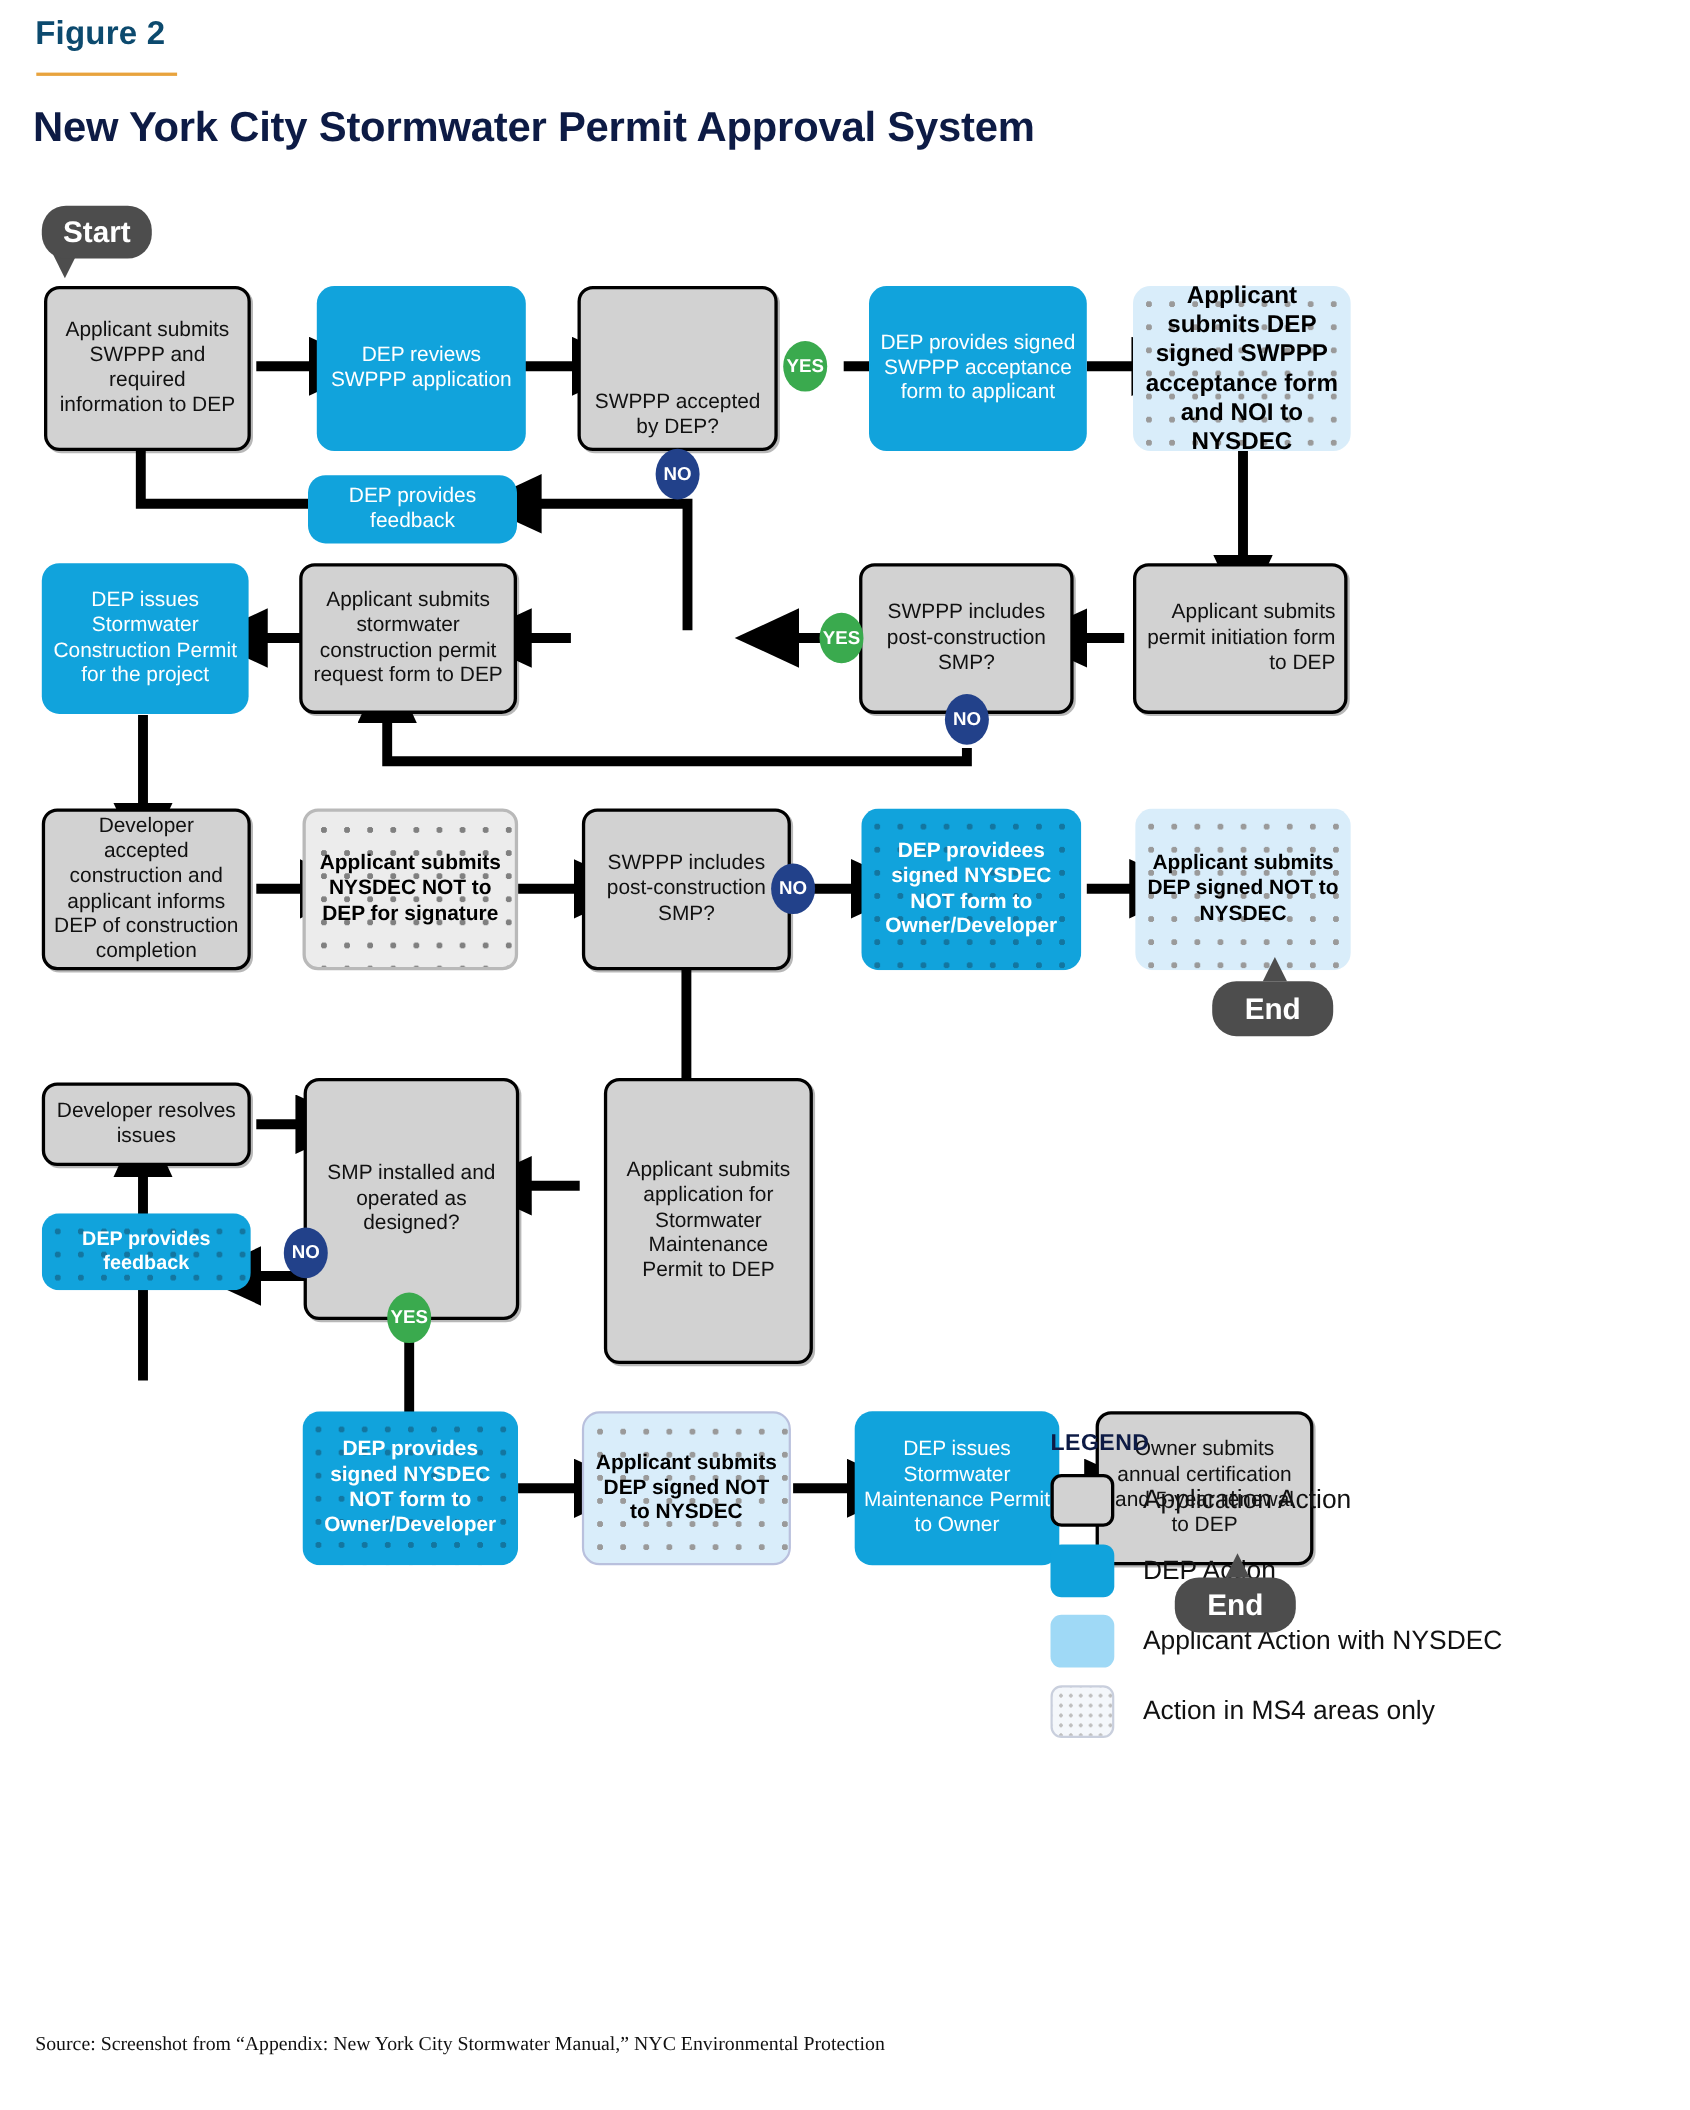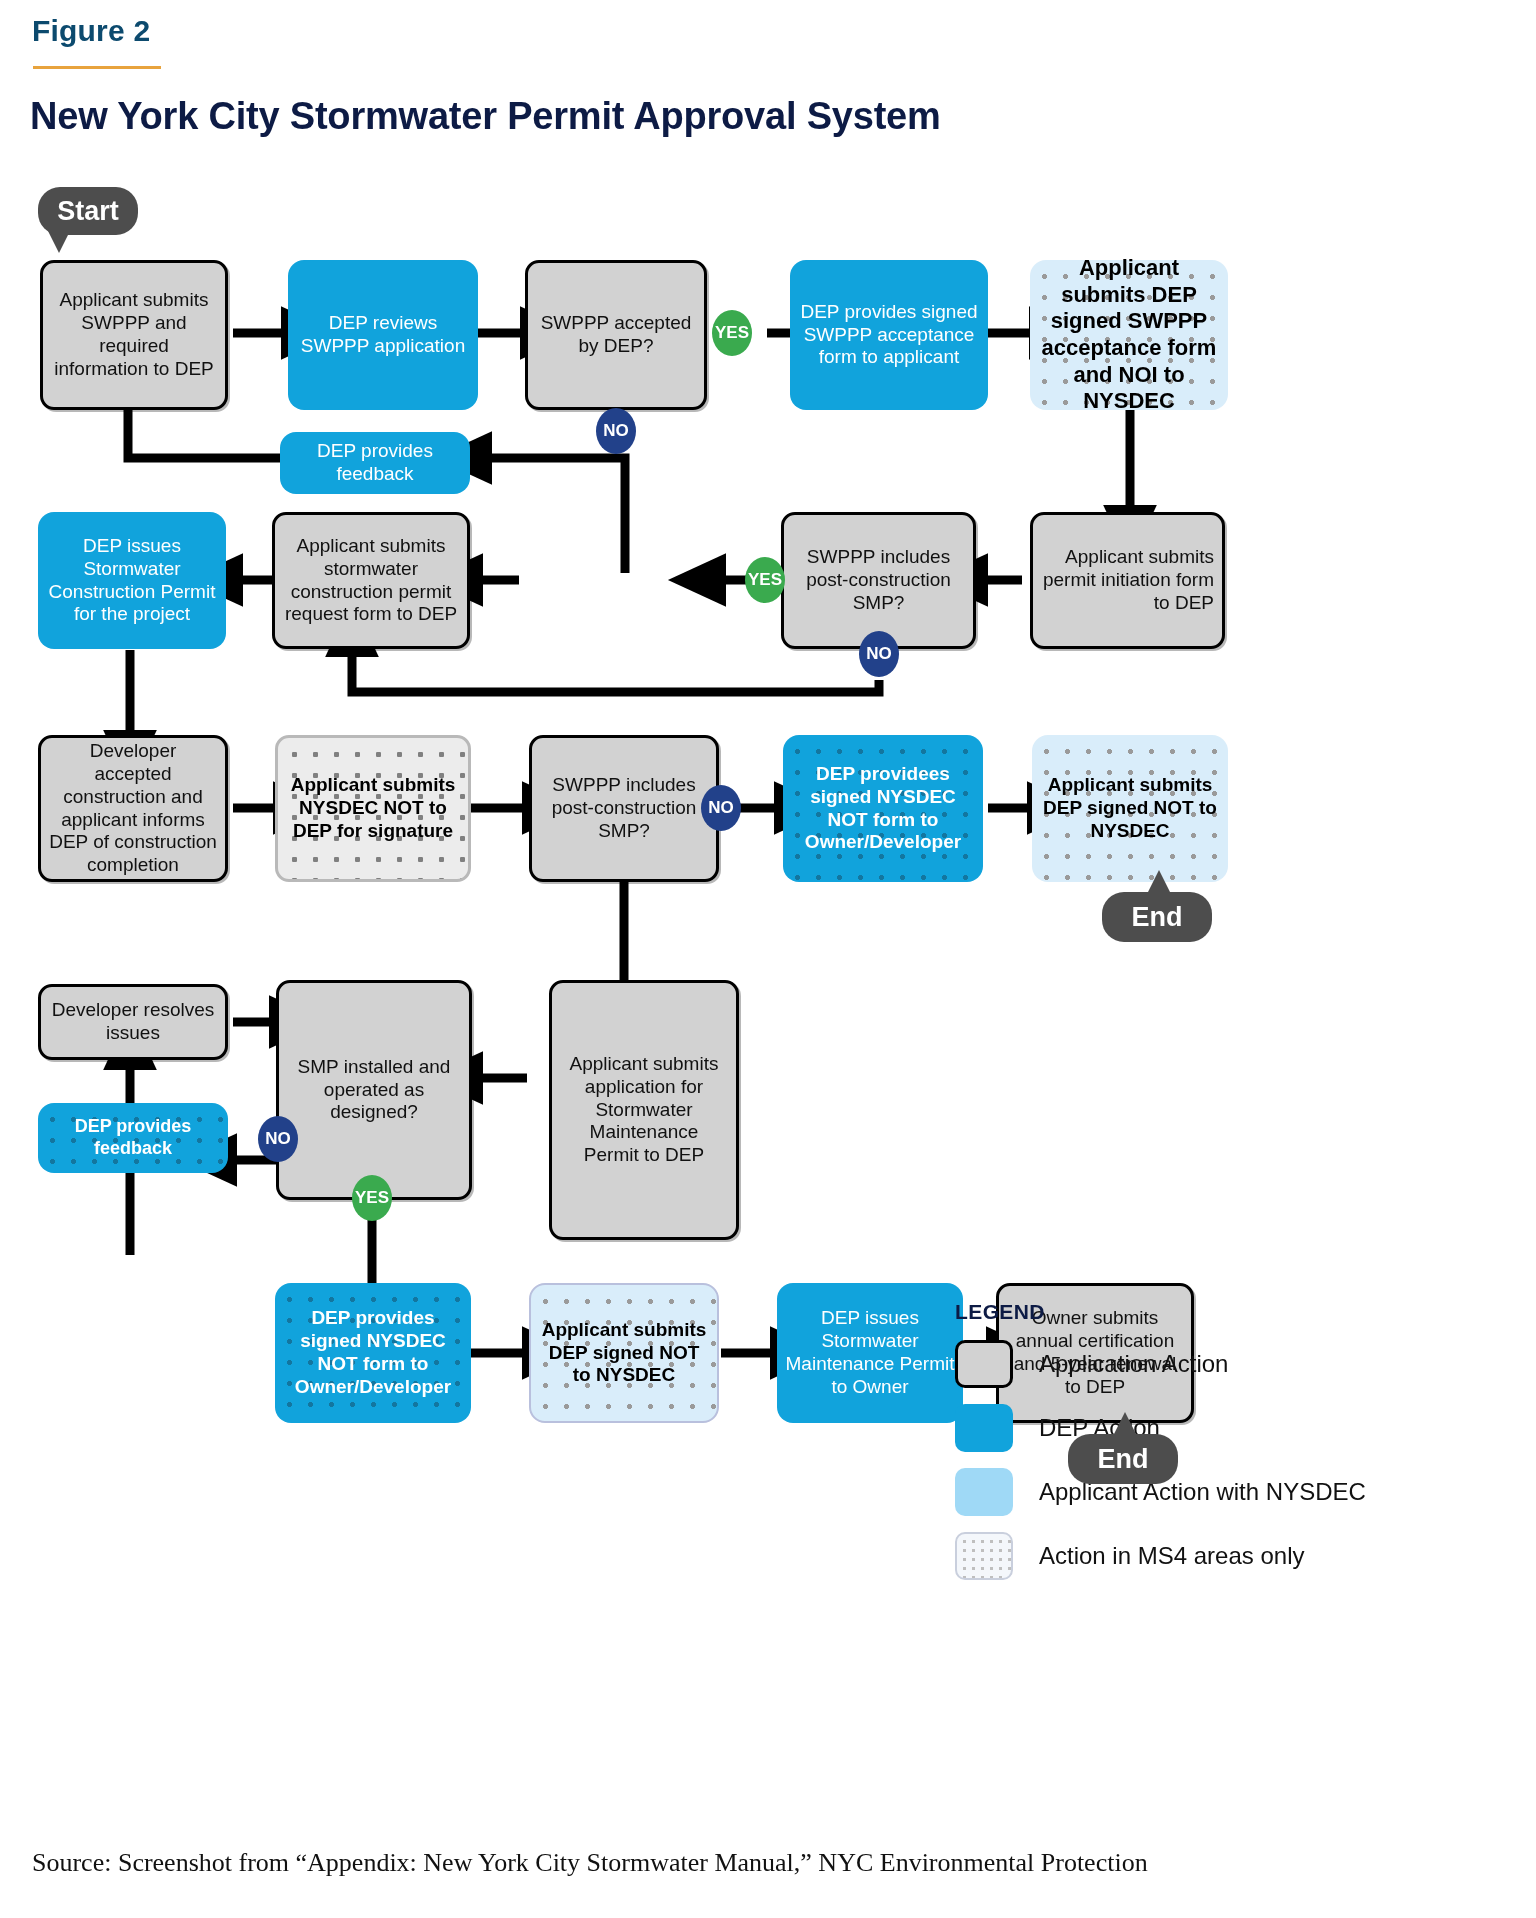--- a/index.html
+++ b/index.html
@@ -107,21 +107,21 @@
     background:#f4f7fb;border:2px solid #c9cfdd;box-sizing:border-box;
     background-image:radial-gradient(#bfbfbf 1.5px, transparent 1.6px);
     background-size:9px 9px;background-position:3px 3px;
   }
   .legend-label{margin-left:26px;font-size:24px;color:#111;}
 
   
   #source{
     position:absolute;left:32px;top:1848px;
     font-family:"Liberation Serif","DejaVu Serif",serif;
-    font-size:26px;color:#111;
+    font-size:18px;color:#111;
   }
 </style>
 </head>
 <body>
 
 <div id="figure-label">Figure 2</div>
 <div id="figure-rule"></div>
 <div id="figure-title">New York City Stormwater Permit Approval System</div>
 
 <div id="flow">
@@ -180,21 +180,21 @@
   <div class="term-tail tail-down" style="left:48px;top:66px;"></div>
 
   <div class="node app" style="left:40px;top:95px;width:188px;height:150px;">
     <span>Applicant submits SWPPP and required information to DEP</span>
   </div>
 
   <div class="node dep" style="left:288px;top:95px;width:190px;height:150px;">
     <span>DEP reviews SWPPP application</span>
   </div>
 
-  <div class="node app" style="left:525px;top:95px;width:182px;height:150px;">
+  <div class="node app" style="left:525px;top:95px;width:182px;height:150px;align-items:flex-end;">
     <span>SWPPP accepted by DEP?</span>
   </div>
 
   <div class="pill yes" style="left:712px;top:145px;">
     <span>YES</span>
   </div>
 
   <div class="node dep" style="left:790px;top:95px;width:198px;height:150px;">
     <span>DEP provides signed SWPPP acceptance form to applicant</span>
   </div>

